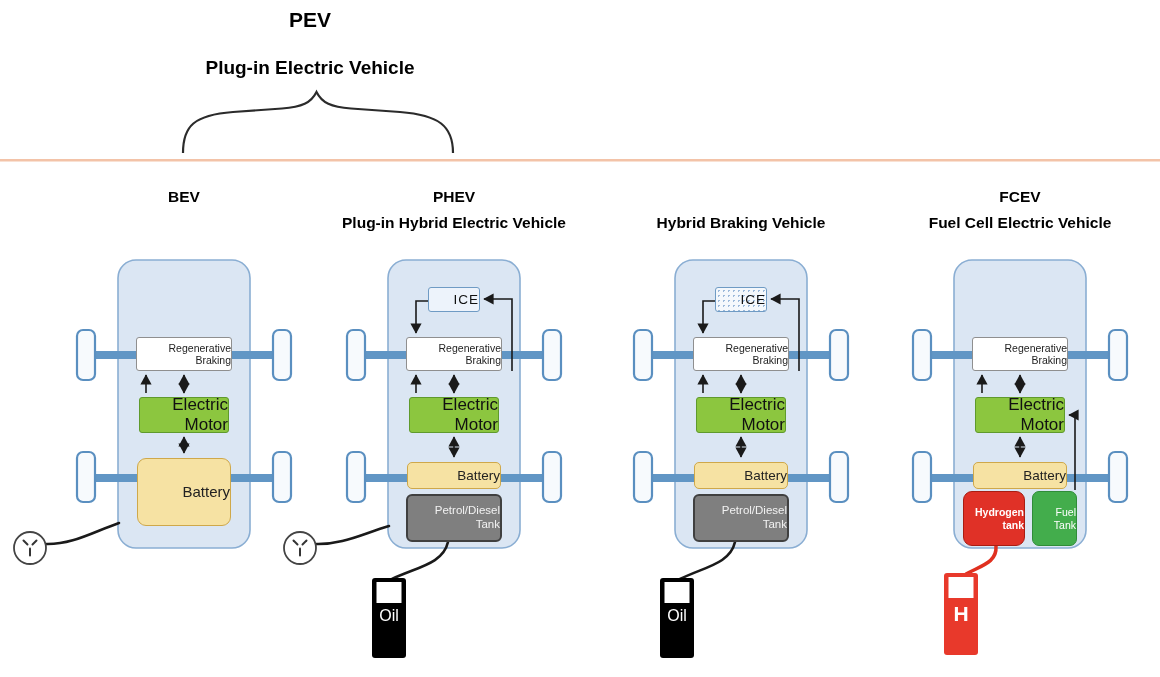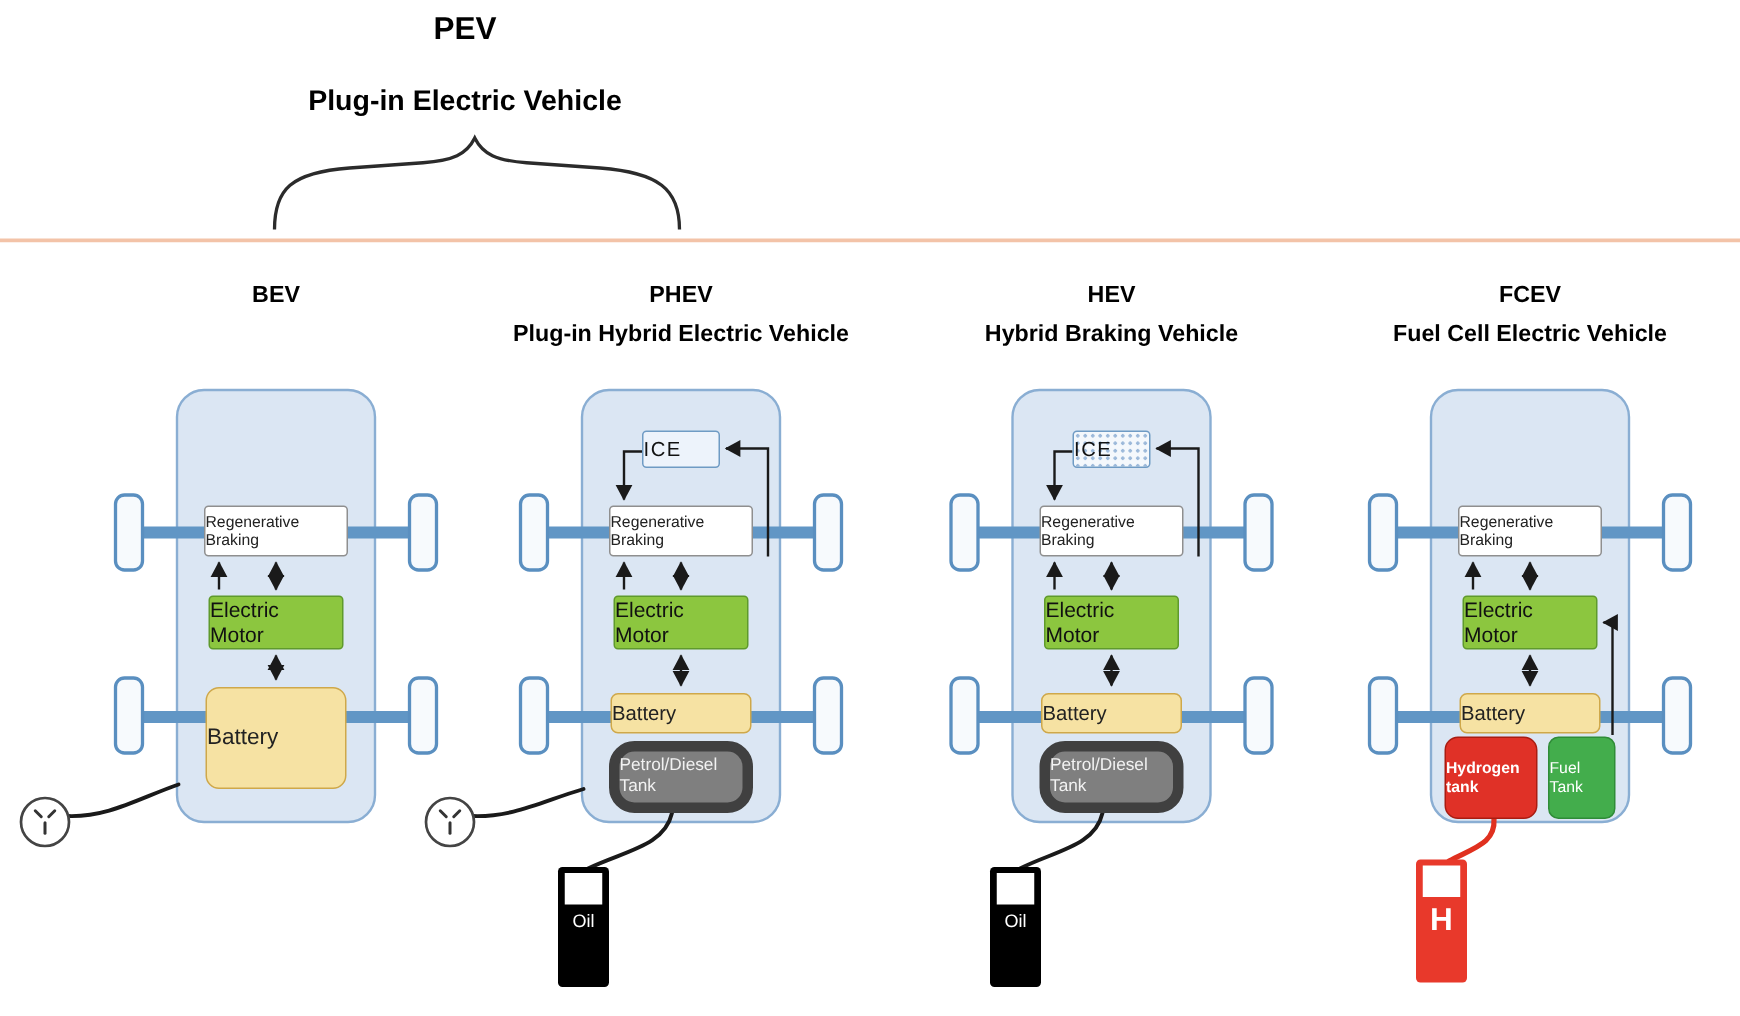--- a/index.html
+++ b/index.html
@@ -17,44 +17,44 @@
              font-size:21px; font-weight:bold; }
   .pev-full { left:160px; top:57px; width:300px; text-align:center;
               font-size:19px; font-weight:bold; }
 
   .v-acr  { position:absolute; top:188px; width:300px; text-align:center;
             font-size:15.5px; font-weight:bold; }
   .v-full { position:absolute; top:214px; width:300px; text-align:center;
             font-size:15.5px; font-weight:bold; }
 
   .box { position:absolute; display:flex; flex-direction:column;
-         align-items:flex-start; justify-content:center;
+         align-items:flex-end; justify-content:center;
          text-align:center; line-height:1.18; }
 
   .regen    { background:#ffffff; border:1px solid #8f8f8f; border-radius:3px;
               font-size:10.5px; color:#222; }
   .motor    { background:#8cc63f; border:1px solid #5f9a2c; border-radius:3px;
-              font-size:14px; color:#111; }
+              font-size:17px; color:#111; }
   .battery  { background:#f6e2a3; border:1px solid #cfa84a; border-radius:5px;
               font-size:13.5px; color:#222; }
   .battery.big { font-size:15px; border-radius:9px; }
-  .tank     { background:#7f7f7f; border:7px solid #404040; border-radius:17px;
+  .tank     { background:#7f7f7f; border:2px solid #404040; border-radius:6px;
               font-size:11.5px; color:#f2f2f2; }
   .ice      { background:#edf3fb; border:1.5px solid #6f9bc4; border-radius:3px;
               font-size:13.5px; color:#111; letter-spacing:1px; }
   .ice.dotted { background-color:#f4f8fc;
               background-image:radial-gradient(#9cb9da 1px, rgba(0,0,0,0) 1px);
               background-size:5px 5px; }
   .hydrogen { background:#e03127; border:1px solid #a91d12; border-radius:9px;
               font-size:10.5px; font-weight:bold; color:#fff; }
   .fuelcell { background:#43ad4c; border:1px solid #2f8c38; border-radius:7px;
               font-size:10.5px; color:#fff; }
 
   .pump-label { position:absolute; text-align:center; color:#fff;
-                font-size:12px; }
+                font-size:16px; }
   .pump-label.h { font-size:21px; font-weight:bold; }
 
   .carbody { fill:#dbe6f3; stroke:#8aaed3; stroke-width:1.6; }
   .axle    { fill:#6196c5; }
   .wheel   { fill:#f7fafd; stroke:#5a8fc0; stroke-width:2.2; }
   .arrow   { stroke:#1a1a1a; stroke-width:1.6; fill:none; }
   .wire    { stroke:#1a1a1a; stroke-width:2.6; fill:none; stroke-linecap:round; }
   .wire.red{ stroke:#e0301f; stroke-width:3.5; }
   .plugc   { fill:#ffffff; stroke:#444; stroke-width:1.8; }
   .prong   { stroke:#333; stroke-width:2; stroke-linecap:round; }
@@ -168,21 +168,20 @@
       </g>
     </g>
   </svg>
 
   <div class="abs pev-acr">PEV</div>
   <div class="abs pev-full">Plug-in Electric Vehicle</div>
 
   <div class="v-acr" style="left:34px">BEV</div>
   <div class="v-acr" style="left:304px">PHEV</div>
   <div class="v-full" style="left:304px">Plug-in Hybrid Electric Vehicle</div>
-  <div class="v-acr" style="left:591px">HEV</div>
   <div class="v-full" style="left:591px">Hybrid Braking Vehicle</div>
   <div class="v-acr" style="left:870px">FCEV</div>
   <div class="v-full" style="left:870px">Fuel Cell Electric Vehicle</div>
 
   <div class="box regen" style="left:136px;top:337px;width:96px;height:34px">
     <span>Regenerative</span>
     <span>Braking</span>
   </div>
   <div class="box motor" style="left:139px;top:397px;width:90px;height:36px">
     <span>Electric</span>

